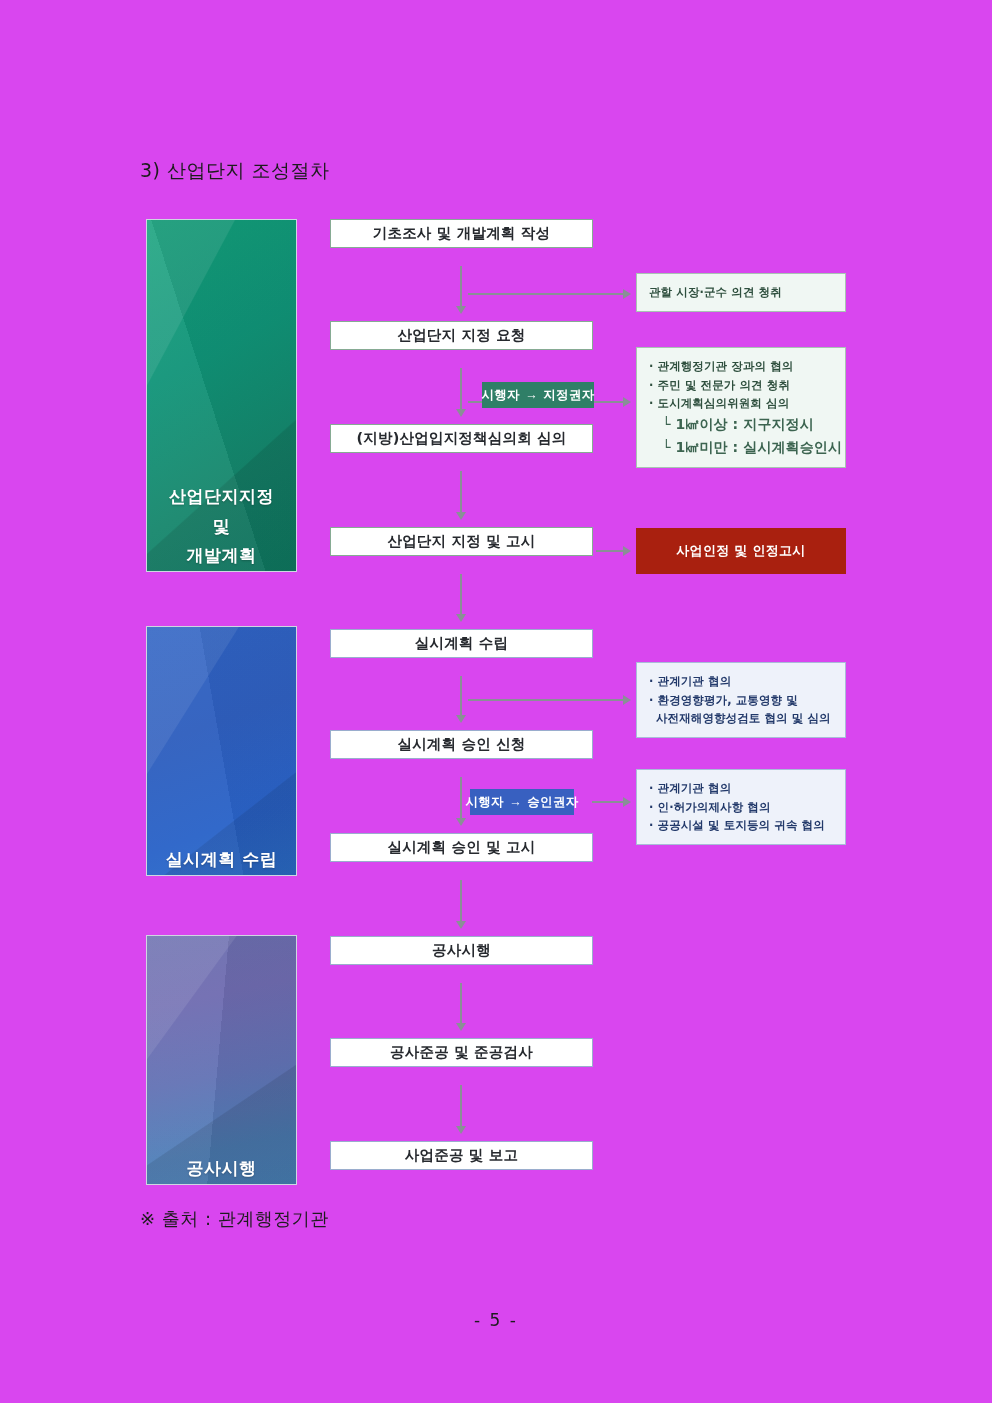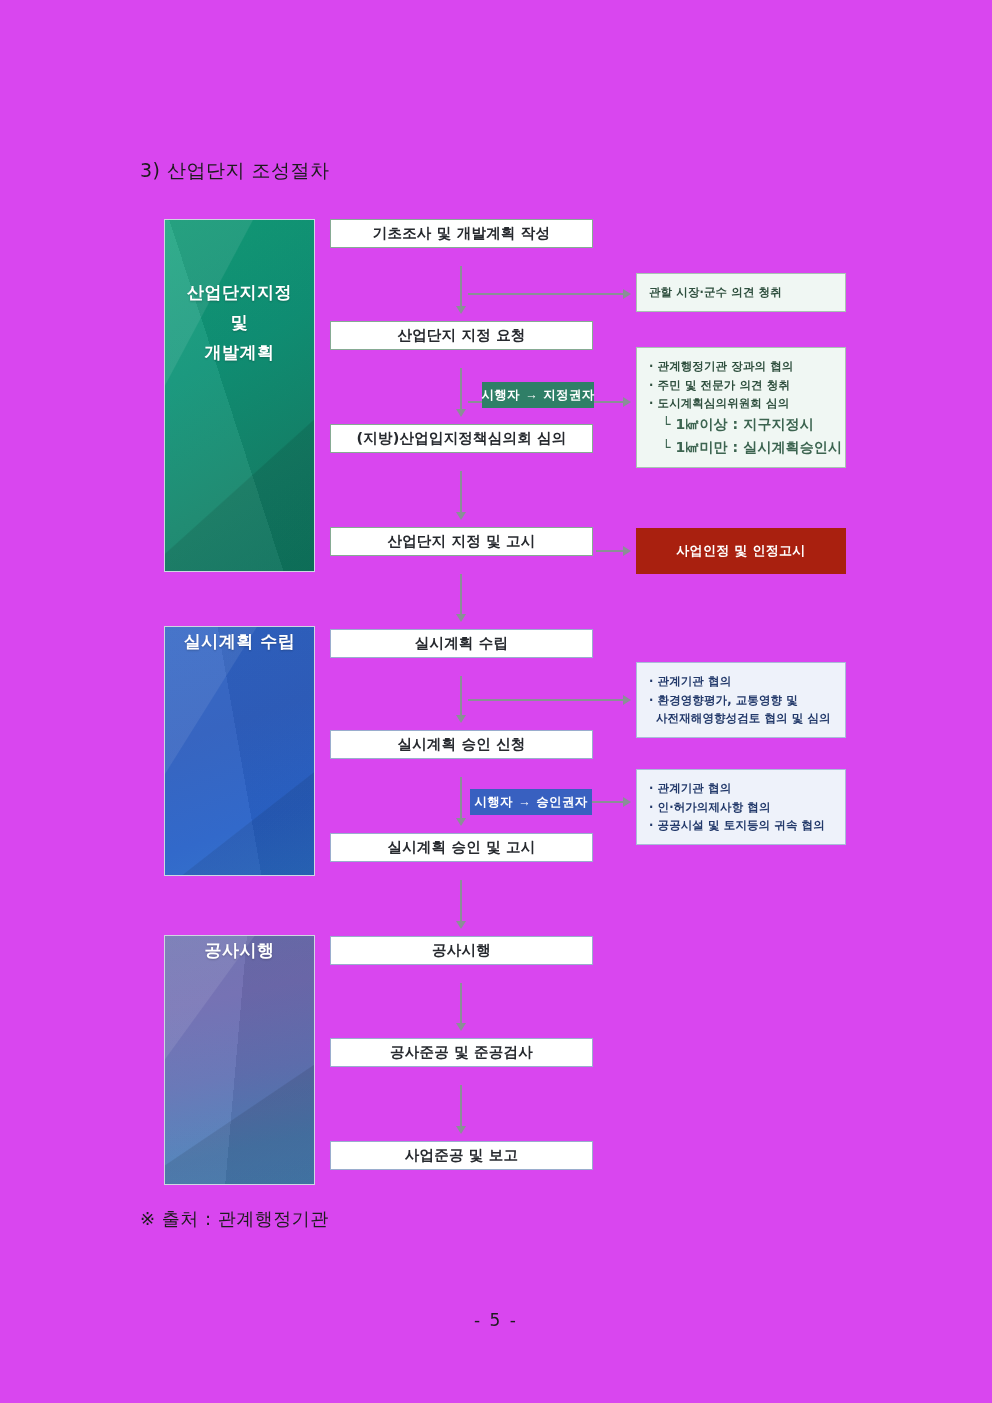--- a/index.html
+++ b/index.html
@@ -48,24 +48,23 @@
     color: #1c1c1c;
     letter-spacing: 2px;
   }
 
   
   .stage-panel {
     position: absolute;
     border: 1px solid #cfd6e2;
     box-sizing: border-box;
     display: flex;
-    align-items: flex-start;
+    align-items: flex-end;
     justify-content: center;
     overflow: hidden;
-    margin-left: 18px;
   }
   .stage-panel .veil {
     position: absolute;
     inset: 0;
     pointer-events: none;
   }
   .stage-label {
     position: relative;
     z-index: 3;
     color: #ffffff;
@@ -171,21 +170,21 @@
     align-items: center;
     justify-content: center;
     color: #ffffff;
     font-size: 12.5px;
     font-weight: bold;
     letter-spacing: 0.3px;
     white-space: nowrap;
     font-family: Liberation Mono, monospace;
   }
   #tag-designator { left: 482px; top: 382px; width: 112px; background: #2f7f67; }
-  #tag-approver   { left: 470px; top: 789px; width: 122px; background: #3860c0; }
+  #tag-approver   { left: 470px; top: 789px; width: 104px; background: #3860c0; }
 
   
   .emph-box {
     position: absolute;
     box-sizing: border-box;
     display: flex;
     align-items: center;
     justify-content: center;
     color: #ffffff;
     font-size: 13px;

